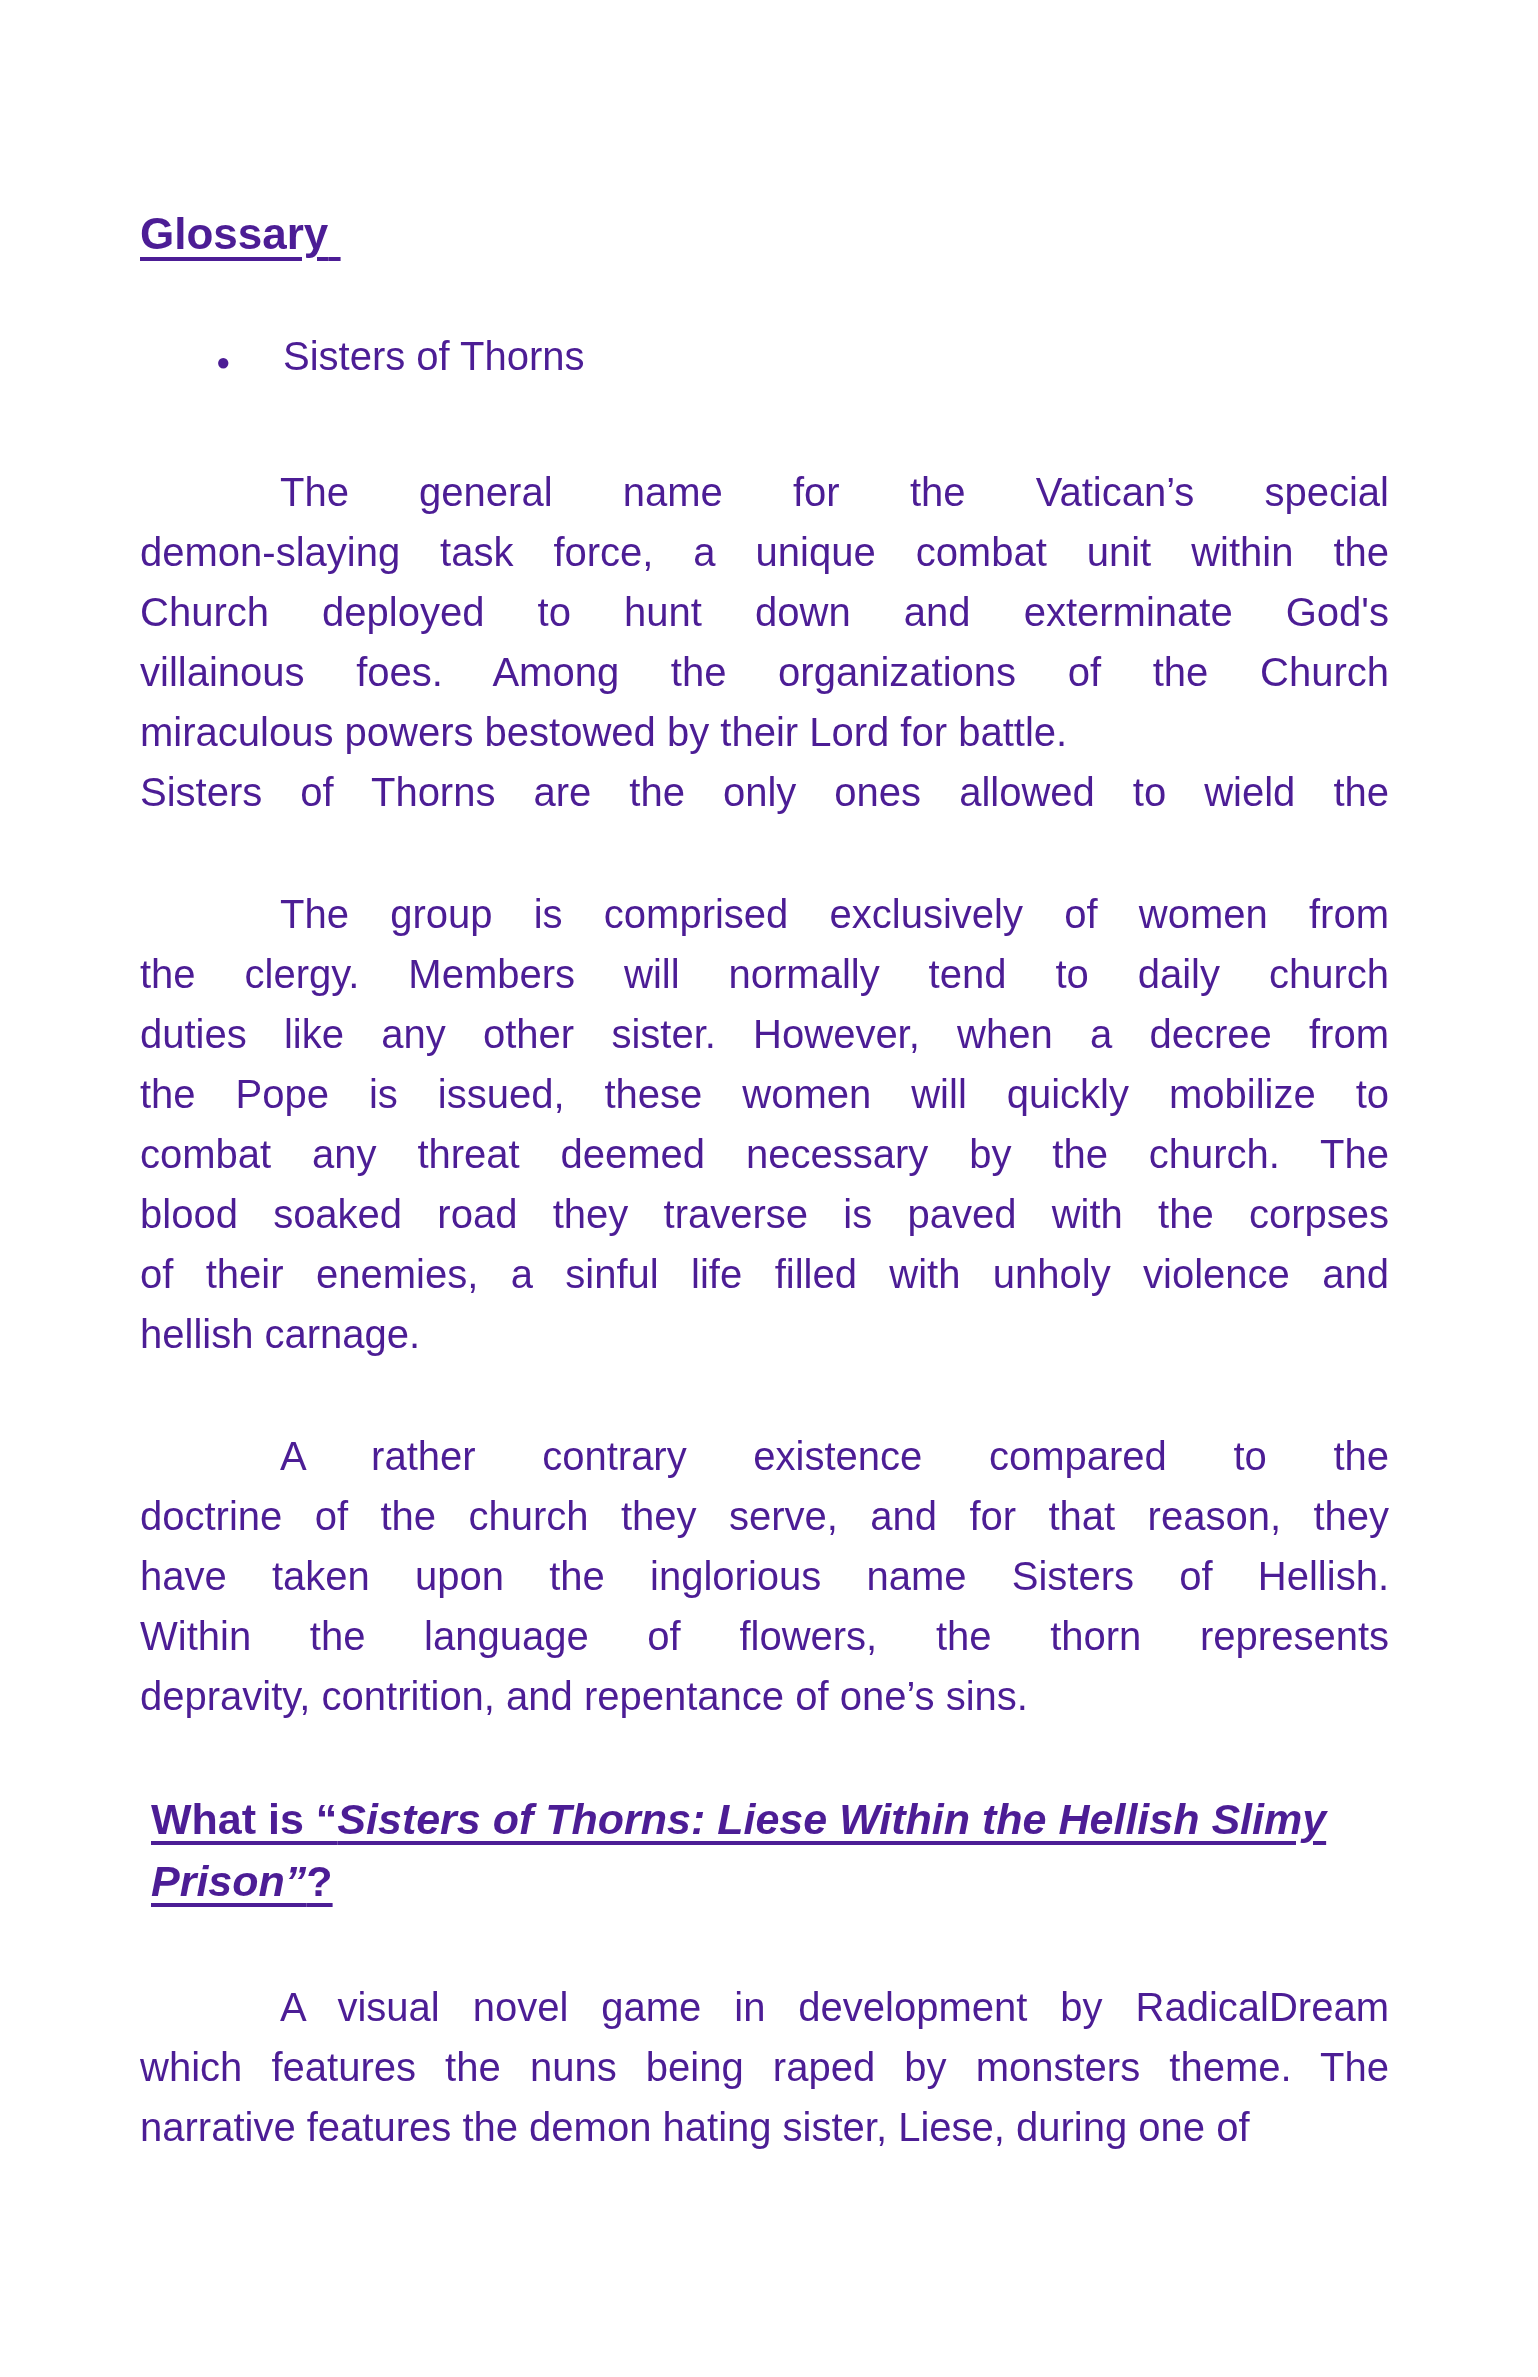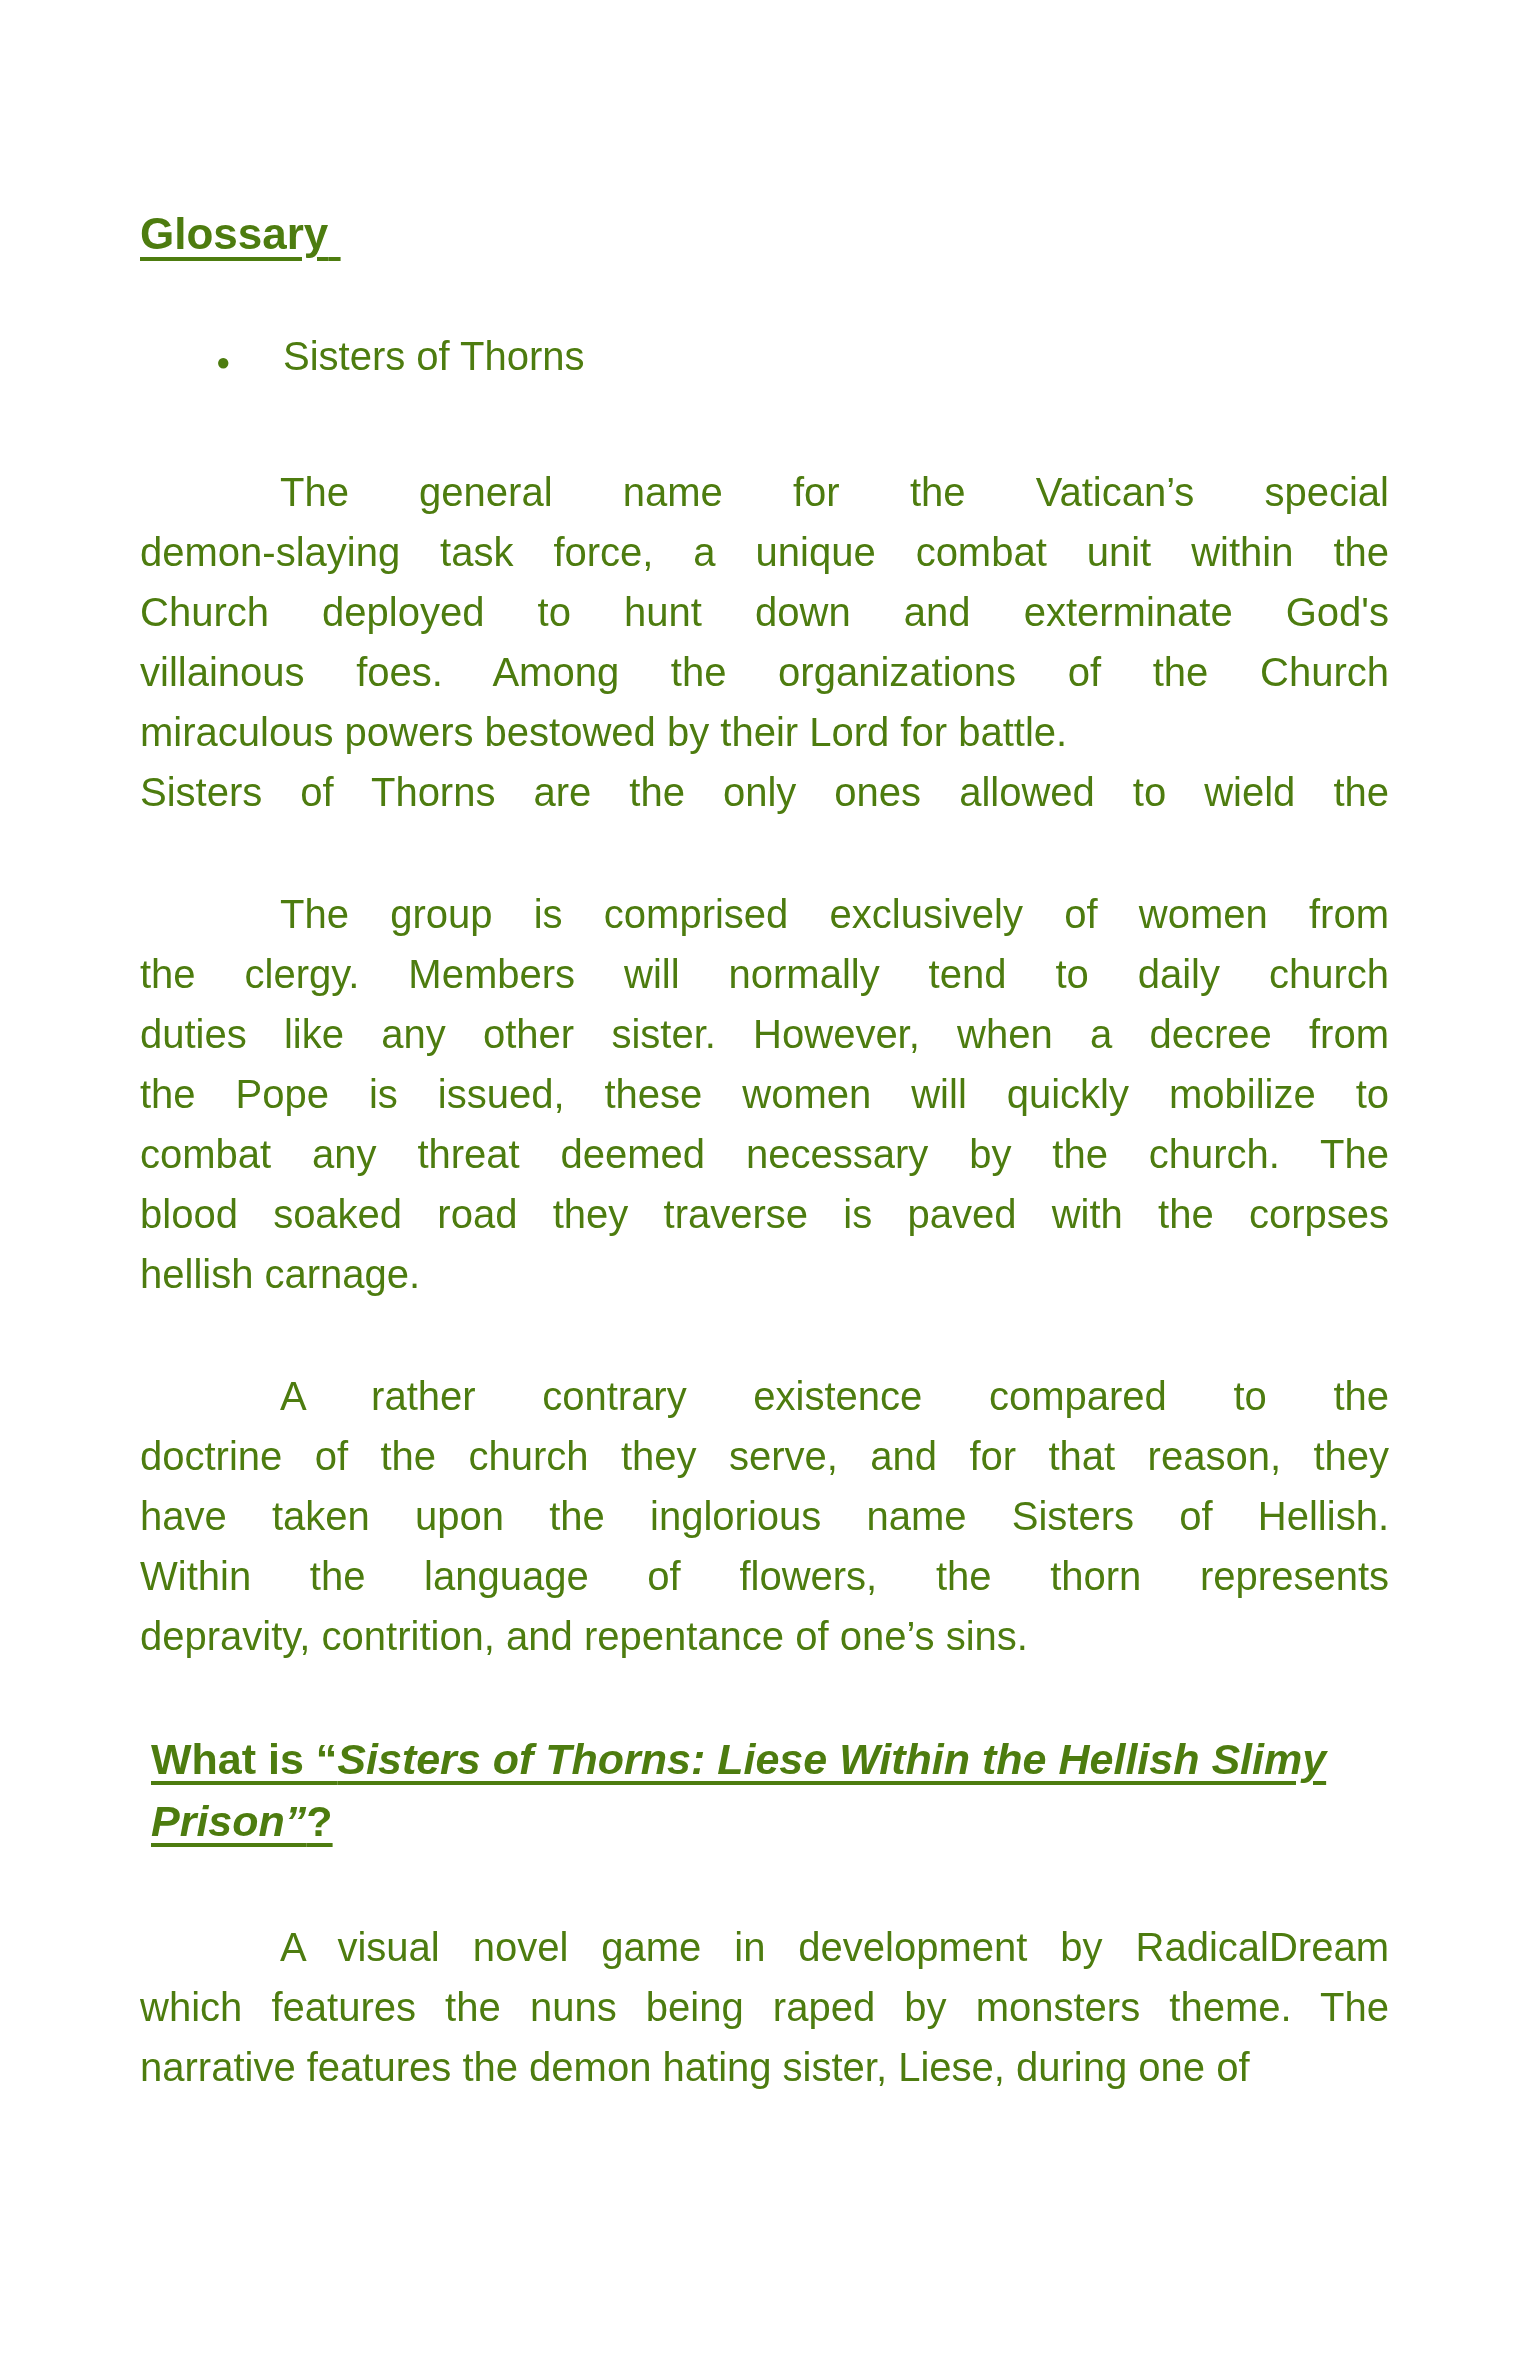--- a/index.html
+++ b/index.html
@@ -2,21 +2,21 @@
 <html style="font-size:15px"><head>
 <meta charset="utf-8">
 <style>
   html, body { margin: 0; padding: 0; background: #ffffff; }
   .page {
     position: relative;
     width: 1538px;
     height: 2377px;
     box-sizing: border-box;
     background: #ffffff;
-    color: #4d7c0f;
+    color: #4c1d95;
     font-family: "Liberation Sans", "DejaVu Sans", sans-serif;
     padding: 207px 149px 0 140px;
     overflow: hidden;
   }
   .h1 {
     font-size: 44px;
     font-weight: bold;
     line-height: 54px;
     margin: 0 0 65px 0;
   }
@@ -84,20 +84,21 @@
       <div class="pline">Sisters of Thorns are the only ones allowed to wield the</div>
     </div>
 
   <div class="para indented">
       <div class="pline indent">The group is comprised exclusively of women from</div>
       <div class="pline">the clergy. Members will normally tend to daily church</div>
       <div class="pline">duties like any other sister. However, when a decree from</div>
       <div class="pline">the Pope is issued, these women will quickly mobilize to</div>
       <div class="pline">combat any threat deemed necessary by the church. The</div>
       <div class="pline">blood soaked road they traverse is paved with the corpses</div>
+      <div class="pline">of their enemies, a sinful life filled with unholy violence and</div>
       <div class="pline last">hellish carnage.</div>
     </div>
 
   <div class="para indented">
       <div class="pline indent">A rather contrary existence compared to the</div>
       <div class="pline">doctrine of the church they serve, and for that reason, they</div>
       <div class="pline">have taken upon the inglorious name Sisters of Hellish.</div>
       <div class="pline">Within the language of flowers, the thorn represents</div>
       <div class="pline last">depravity, contrition, and repentance of one’s sins.</div>
     </div>

